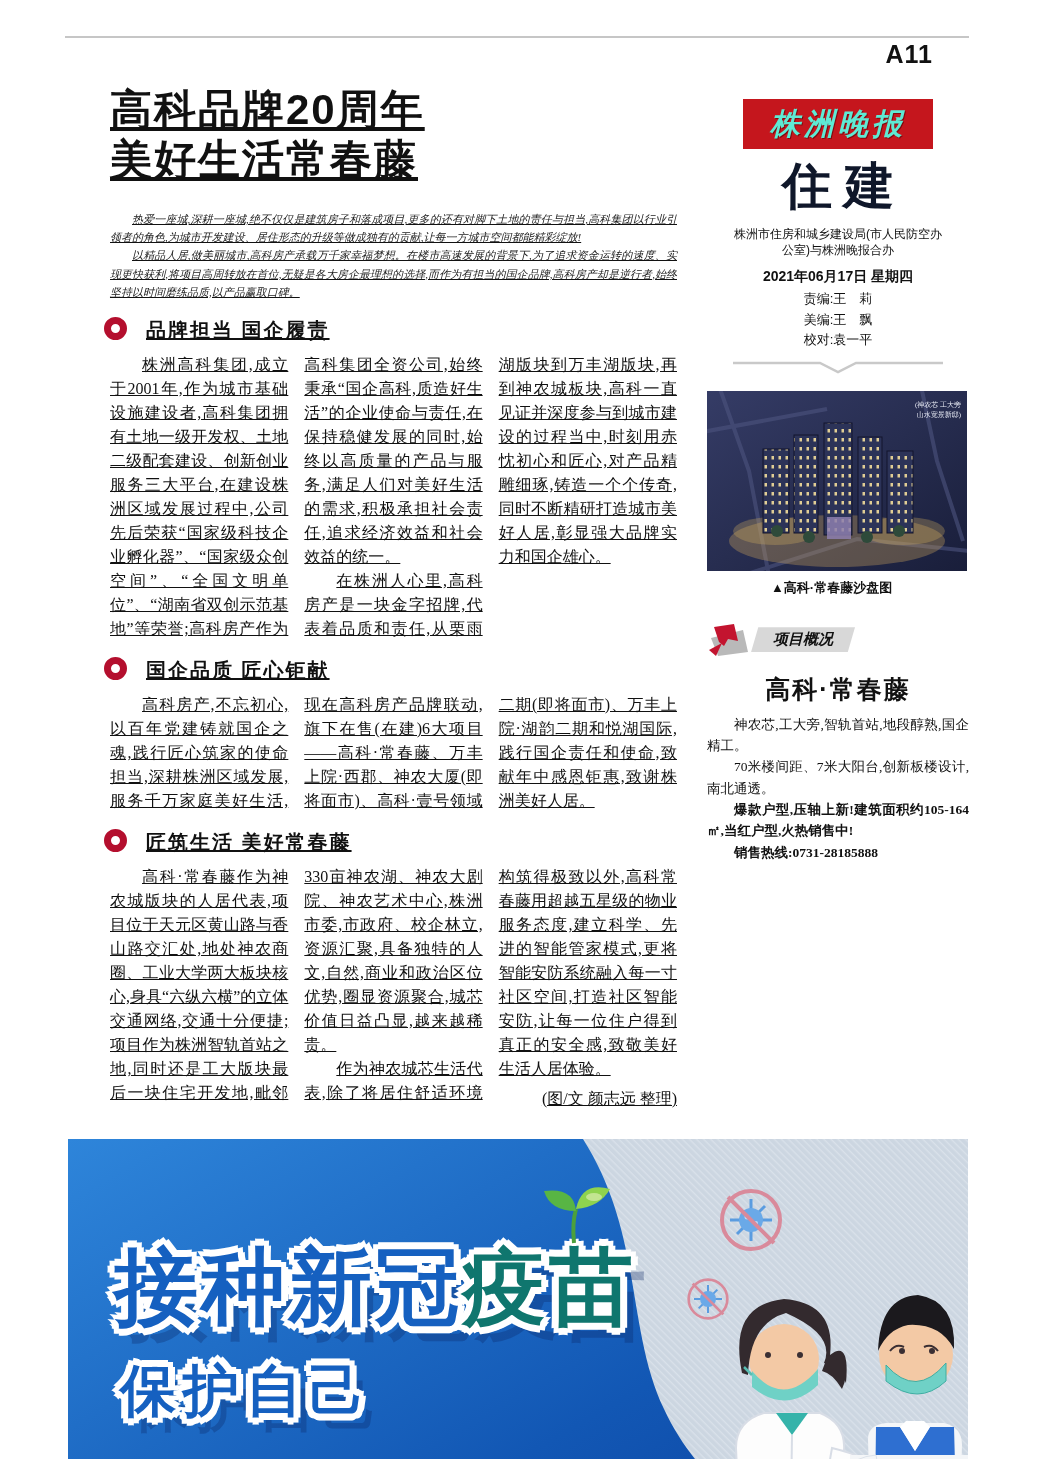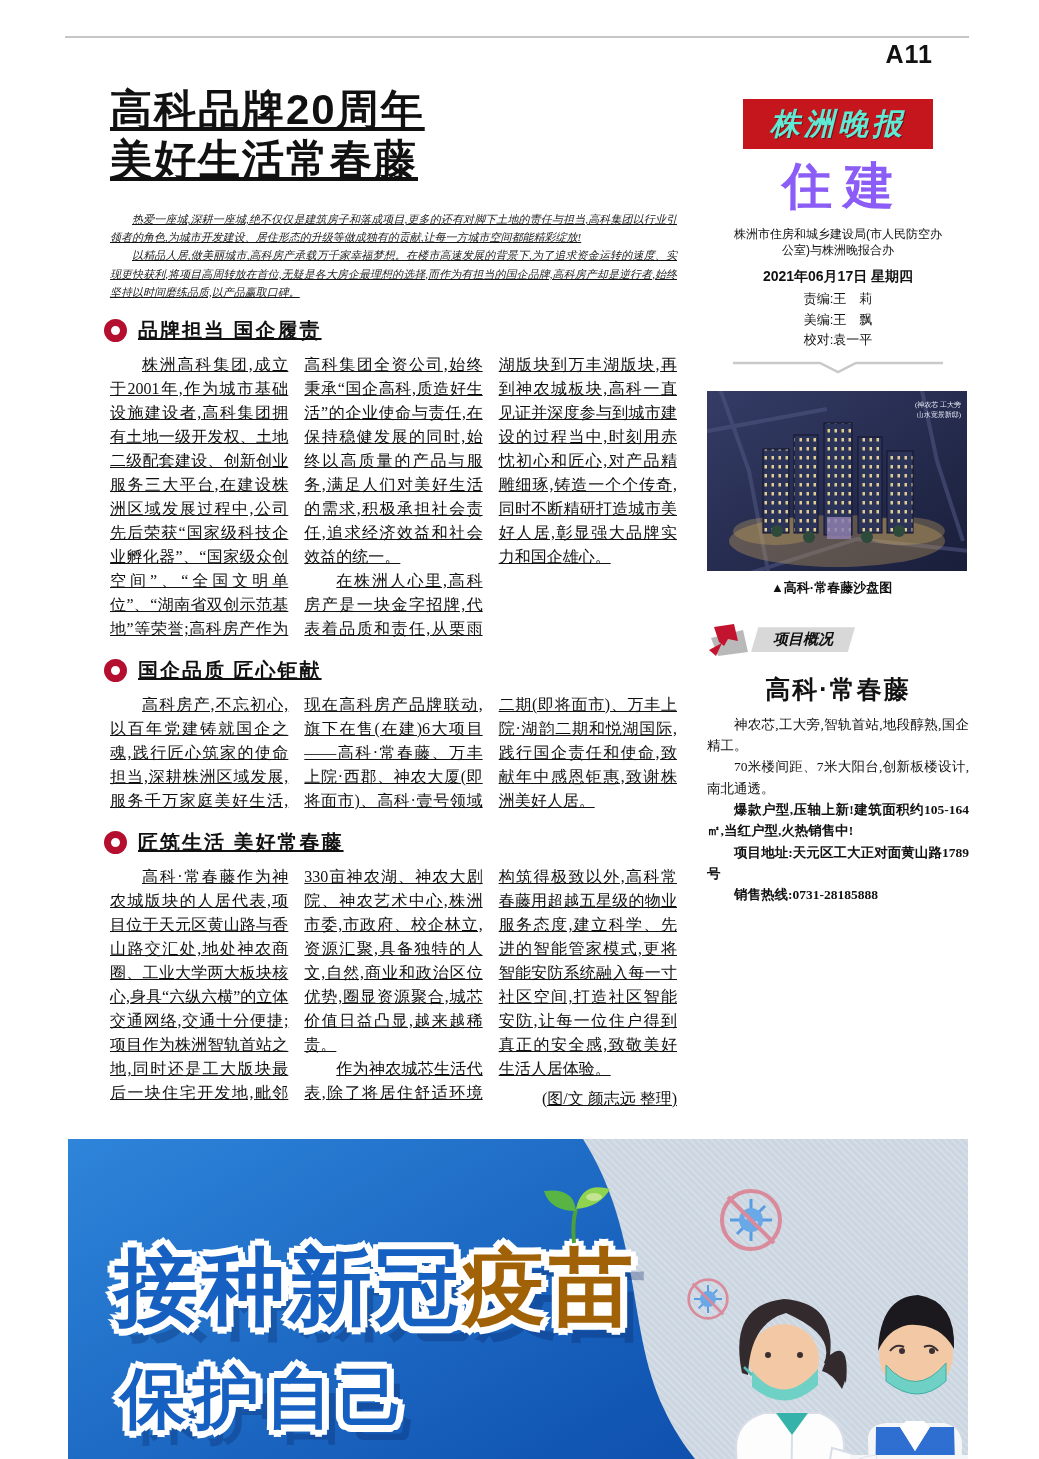--- a/index.html
+++ b/index.html
@@ -19,36 +19,36 @@
   
   .headline { font-family:"Liberation Sans", sans-serif; font-weight:900;
     font-size:42px; line-height:1.18; letter-spacing:2px; margin:16px 0 26px; }
 
   
   .intro p { font-size:11px; line-height:1.65; text-indent:2em; color:#222;
     font-style:italic; text-align:justify; }
 
   
   .section { margin-top:16px; }
-  .sec-head { display:flex; align-items:center; margin:8px 0 9px -6px; }
+  .sec-head { display:flex; align-items:flex-start; margin:8px 0 9px -6px;gap:8px; }
   .bullet { width:23px; height:23px; border-radius:50%;
     border:7px solid #b40f2e; background:#fff; margin-right:11px; }
   .sec-title { font:700 20px "Liberation Sans", sans-serif; letter-spacing:2px; }
   .sec-body { column-count:3; column-gap:16px; text-align:justify;
     font-size:16px; line-height:1.5; }
   .sec-body p { text-indent:2em; }
   .byline { text-align:right; margin-top:6px; text-indent:0 !important; }
 
   
   .paper-box { width:190px; height:50px; margin:30px auto 4px; background:#c5161d;
     display:flex; align-items:center; justify-content:center;
     color:#5eead4; font:italic 700 30px "Liberation Serif", serif; letter-spacing:4px;
     text-shadow:1px 1px 0 #7d0a0e; }
   .section-name { text-align:center; font:700 50px "Liberation Sans", sans-serif;
-    color:#8b5cf6; letter-spacing:12px; text-indent:12px; margin:2px 0 6px; }
+    color:#0f172a; letter-spacing:12px; text-indent:12px; margin:2px 0 6px; }
   .org { width:214px; margin:0 auto; text-align:center;
     font:12px/1.35 "Liberation Sans", sans-serif; }
   .date { text-align:center; font:700 14px "Liberation Sans", sans-serif; margin-top:10px; }
   .editors { text-align:center; font:13px/1.55 "Liberation Sans", sans-serif; margin-top:3px; }
   .chevron { display:block; margin:10px auto 0; }
 
   .photo-svg { display:block; width:260px; height:180px; margin-top:16px; }
   .photo-caption { font:700 13px "Liberation Sans", sans-serif; margin:8px 0 0 64px; }
 
   .project { margin-top:26px; }
@@ -65,23 +65,23 @@
   .ad { position:relative; width:900px; height:613px; margin:28px 0 0 68px;
     overflow:hidden; }
   .ad-bg { position:absolute; inset:0; width:100%; height:100%; }
   .slogan { position:absolute; font-family:"Liberation Sans", sans-serif;
     font-weight:900; color:#1560c0; white-space:nowrap;
     text-shadow:
       -5px -5px 0 #fff, 5px -5px 0 #fff, -5px 5px 0 #fff, 5px 5px 0 #fff,
       -7px 0 0 #fff, 7px 0 0 #fff, 0 -7px 0 #fff, 0 7px 0 #fff,
       13px 15px 0 rgba(9,38,100,0.30); }
   .sl1 { left:46px; top:92px;  font-size:84px; letter-spacing:3px; }
-  .sl2 { left:52px; top:215px; font-size:66px; letter-spacing:7px; }
+  .sl2 { left:52px; top:215px; font-size:56px; letter-spacing:7px; }
   .sl3 { left:50px; top:330px; font-size:86px; letter-spacing:7px; }
-  .teal { color:#a16207;text-align:center; }
+  .teal { color:#0f766e;text-align:center; }
   .sprout  { position:absolute; left:462px; top:46px; }
   .virus1  { position:absolute; left:650px; top:48px; }
   .virus2  { position:absolute; left:618px; top:138px; }
   .cartoon { position:absolute; left:556px; top:104px; }
   .syringe-art { position:absolute; left:388px; top:318px; }
 </style>
 </head>
 <body>
 
 <div class="top-rule"></div>
@@ -195,21 +195,20 @@
           <path d="M7 4 L27 1 L31 18 L21 16 L17 23 L12 19 Z" fill="#c3142f"></path>
           <polygon points="2,27 15,20 9,33" fill="#c3142f"></polygon>
         </svg>
         <span class="project-label">项目概况</span>
       </div>
       <div class="project-title">高科·常春藤</div>
       <div class="project-details">
         <p>神农芯,工大旁,智轨首站,地段醇熟,国企精工。</p>
         <p>70米楼间距、7米大阳台,创新板楼设计,南北通透。</p>
         <p class="bold">爆款户型,压轴上新!建筑面积约105-164㎡,当红户型,火热销售中!</p>
-        <p class="bold">项目地址:天元区工大正对面黄山路1789号</p>
         <p class="bold">销售热线:0731-28185888</p>
       </div>
     </div>
   </div>
 </div>
 
 <div class="ad">
   <svg class="ad-bg" viewBox="0 0 900 613" preserveAspectRatio="none">
     <defs>
       <linearGradient id="ab" x1="0" y1="0" x2="0.85" y2="1">

